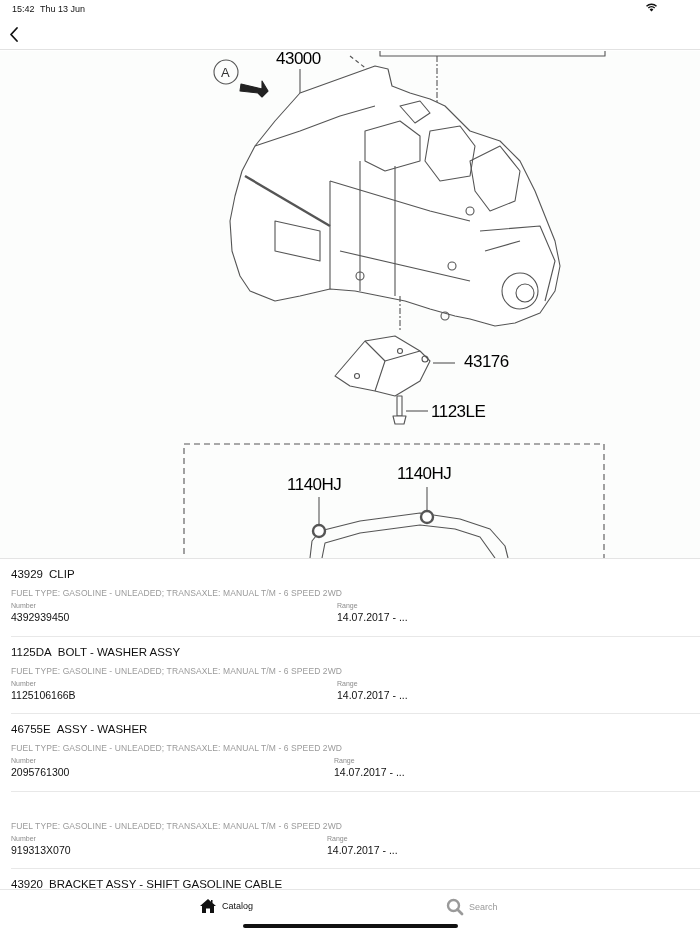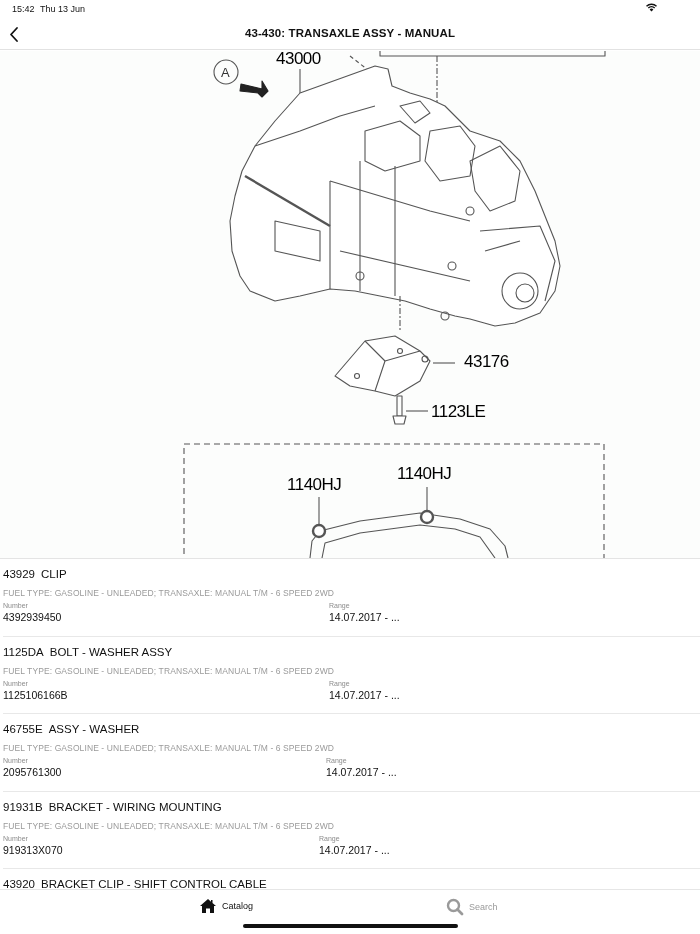--- a/index.html
+++ b/index.html
@@ -15,21 +15,21 @@
 
     .nav-bar { position: absolute; top: 18px; left: 0; width: 700px; height: 32px; border-bottom: 1px solid #e2e2e2; background: #fff; }
     .nav-bar .back { position: absolute; left: 6px; top: 4px; width: 20px; height: 24px; cursor: pointer; }
     .nav-bar .title { position: absolute; left: 0; right: 0; top: 9px; text-align: center; font-size: 11.5px; font-weight: bold; color: #111; letter-spacing: 0.1px; }
 
     .diagram { position: absolute; top: 51px; left: 0; width: 700px; height: 507px; background: #fcfdfc; overflow: hidden; }
     .diagram svg { position: absolute; left: 0; top: 0; }
     .callout { position: absolute; font-size: 17px; color: #000000; letter-spacing: -0.5px; font-family: "Liberation Sans", sans-serif; cursor: pointer; }
 
     .parts-list { position: absolute; top: 558px; left: 0; width: 700px; height: 331px; overflow: hidden; border-top: 1px solid #e4e4e4; }
-    .part-row { position: relative; height: 77.5px; border-bottom: 1px solid #e8e8e8; margin-left: 3px; cursor: pointer; }
+    .part-row { position: relative; height: 77.5px; border-bottom: 1px solid #e8e8e8; margin-left: 11px; cursor: pointer; }
     .part-row .head { position: absolute; left: 0; top: 9px; font-size: 11.5px; color: #111; white-space: nowrap; }
     .part-row .head .code { margin-right: 6px; }
     .part-row .desc { position: absolute; left: 0; top: 29px; font-size: 8.5px; color: #9a9a9a; white-space: nowrap; letter-spacing: 0.1px; }
     .part-row .num-label, .part-row .rng-label { position: absolute; top: 43px; font-size: 7px; color: #8c8c8c; }
     .part-row .num-val, .part-row .rng-val { position: absolute; top: 52px; font-size: 10.5px; color: #111; }
     .part-row .num-label, .part-row .num-val { left: 0; }
 
     .tab-bar { position: absolute; top: 889px; left: 0; width: 700px; height: 45px; background: #fff; border-top: 1px solid #e6e6e6; }
     .tab { position: absolute; top: 8px; display: flex; align-items: center; gap: 5px; font-size: 9px; cursor: pointer; }
     .tab.catalog { left: 199px; color: #111; }
@@ -54,21 +54,20 @@
     <span class="battery"></span>
   </div>
 </div>
 
 <div class="nav-bar">
   <div class="back">
     <svg width="20" height="24" viewBox="0 0 20 24">
         <path d="M11 6 L5 12.5 L11 19" fill="none" stroke="#111" stroke-width="1.8" stroke-linecap="round" stroke-linejoin="round"></path>
       </svg>
   </div>
-  <div class="title">43-430: TRANSAXLE ASSY - MANUAL</div>
 </div>
 
 <div class="diagram">
   <svg width="700" height="507" viewBox="0 0 700 507">
     <g fill="none" stroke="#555" stroke-width="1.1" stroke-linejoin="round">
 
       <path d="M380 0 L380 5 L605 5 L605 0"></path>
       <line x1="437" y1="5" x2="437" y2="60" stroke-dasharray="6 2 2 2"></line>
       <line x1="350" y1="5" x2="372" y2="22" stroke-dasharray="4 3"></line>
 
@@ -151,29 +150,28 @@
   </div>
   <div class="part-row">
     <div class="head"><span class="code">46755E</span><span>ASSY - WASHER</span></div>
     <div class="desc">FUEL TYPE: GASOLINE - UNLEADED; TRANSAXLE: MANUAL T/M - 6 SPEED 2WD</div>
     <div class="num-label">Number</div>
     <div class="num-val">2095761300</div>
     <div class="rng-label" style="left:323px;">Range</div>
     <div class="rng-val" style="left:323px;">14.07.2017 - ...</div>
   </div>
   <div class="part-row">
-    <div class="head"><span class="code">91931B</span><span>BRACKET - WIRING MOUNTING</span></div>
     <div class="desc">FUEL TYPE: GASOLINE - UNLEADED; TRANSAXLE: MANUAL T/M - 6 SPEED 2WD</div>
     <div class="num-label">Number</div>
     <div class="num-val">919313X070</div>
     <div class="rng-label" style="left:316px;">Range</div>
     <div class="rng-val" style="left:316px;">14.07.2017 - ...</div>
   </div>
   <div class="part-row" style="border-bottom:none;">
-    <div class="head"><span class="code">43920</span><span>BRACKET CLIP - SHIFT CONTROL CABLE</span></div>
+    <div class="head"><span class="code">43920</span><span>BRACKET ASSY - SHIFT GASOLINE CABLE</span></div>
   </div>
 </div>
 
 <div class="tab-bar">
   <div class="tab catalog">
     <svg width="18" height="16" viewBox="0 0 18 16">
         <path d="M9 1 L1 8 L3 8 L3 15 L7 15 L7 10.5 L11 10.5 L11 15 L15 15 L15 8 L17 8 L13.5 5 L13.5 2 L12 2 L12 3.7 Z" fill="#111"></path>
       </svg>
     <span>Catalog</span>
   </div>

